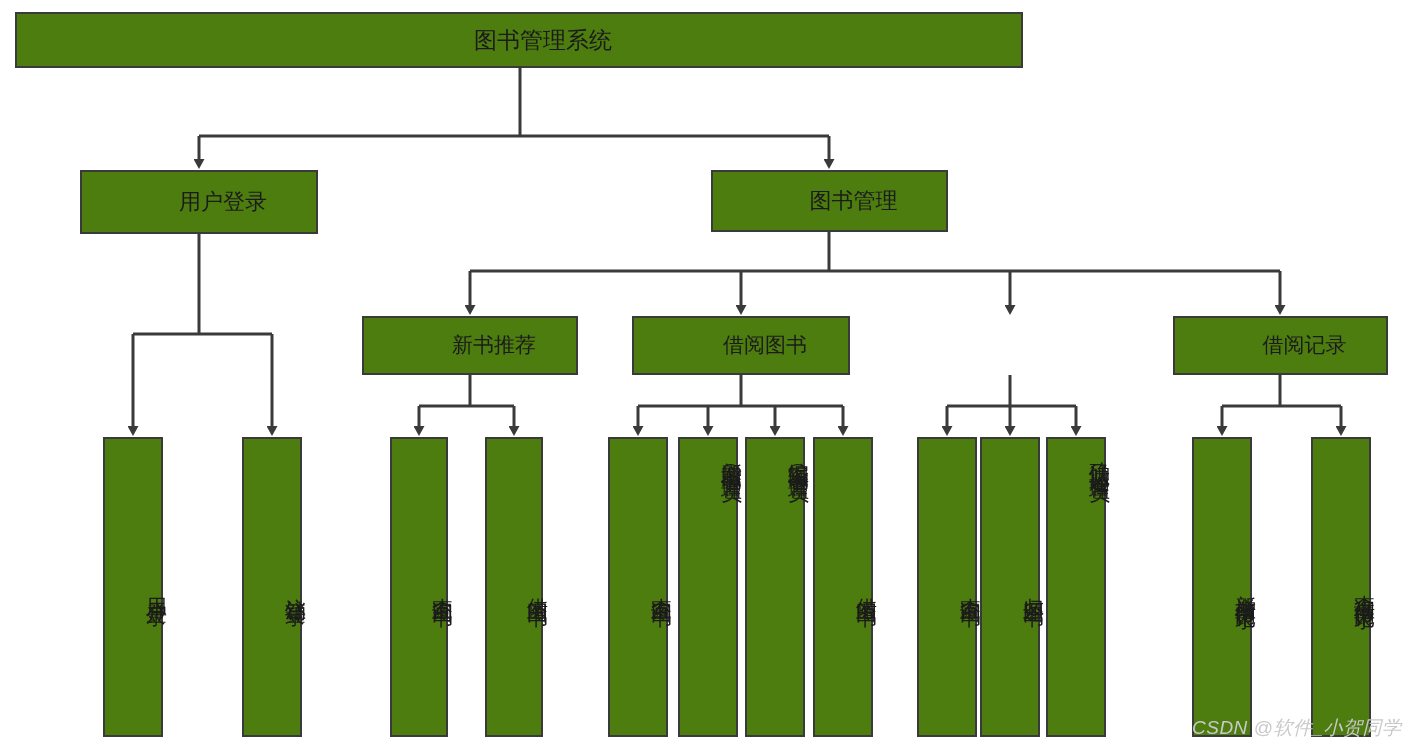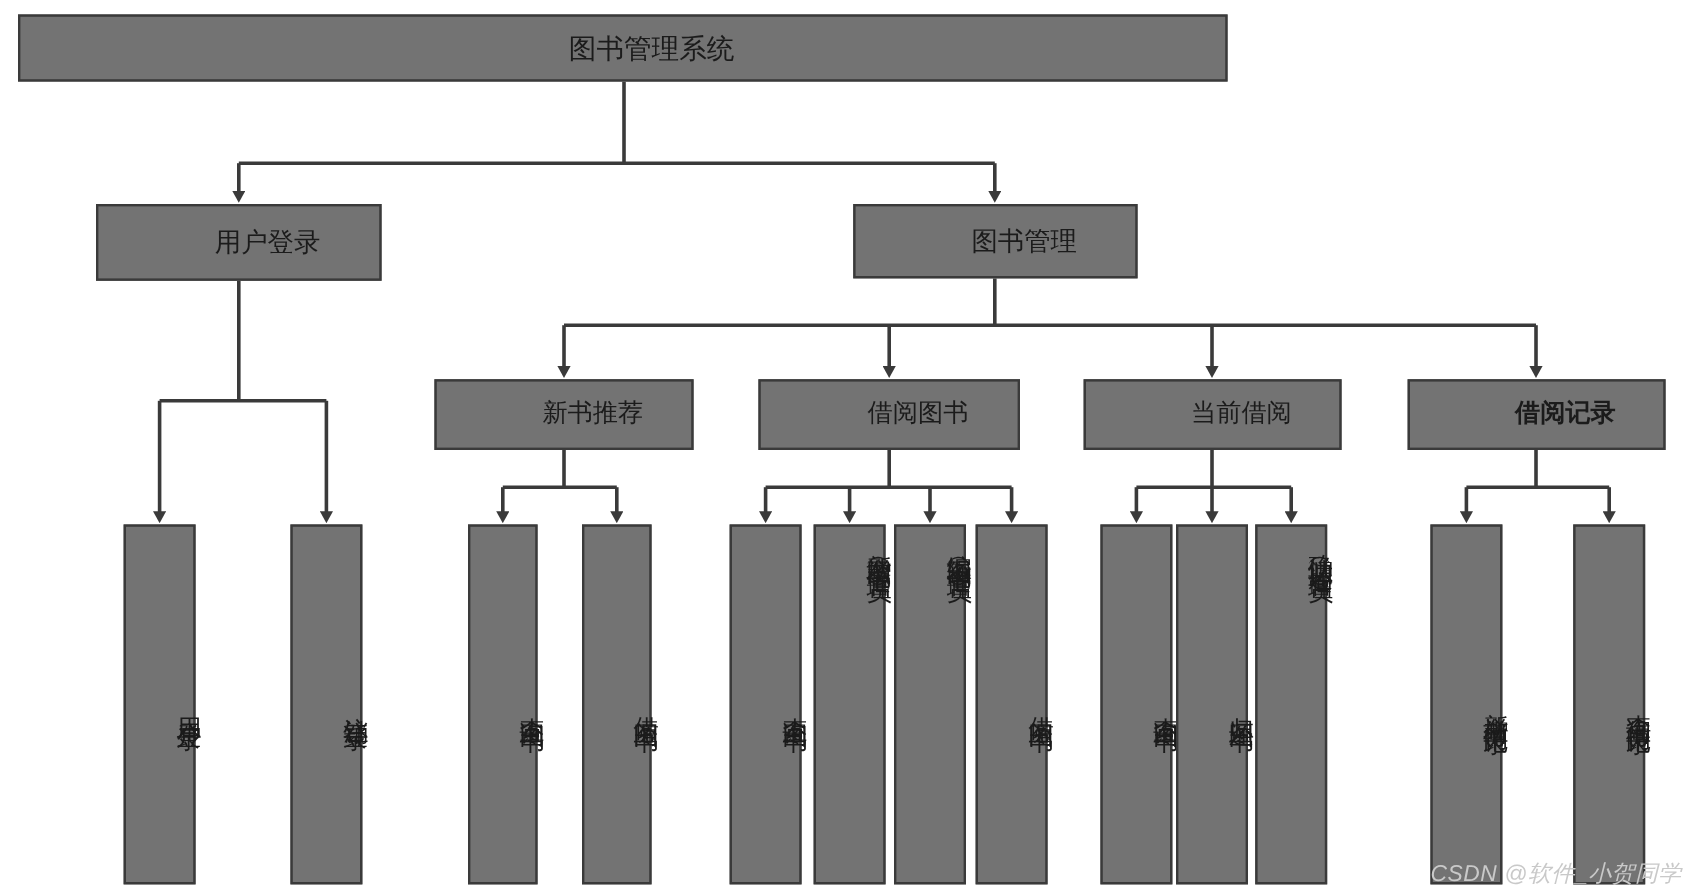--- a/index.html
+++ b/index.html
@@ -21,21 +21,21 @@
     position: absolute;
     left: 0;
     top: 0;
     width: 1405px;
     height: 747px;
     pointer-events: none;
   }
   .node {
     position: absolute;
     box-sizing: border-box;
-    background: #737373;
+    background: #4d7c0f;
     border: 2px solid #3a3a3a;
     display: flex;
     align-items: center;
     justify-content: center;
     color: #1b1b1b;
     z-index: 2;
     padding-left: 48px;
   }
   .node .label {
     text-align: center;
@@ -138,24 +138,21 @@
   <div class="node l2" style="left:711px; top:170px; width:237px; height:62px;">
     <span class="label">图书管理</span>
   </div>
 
   <div class="node l3" style="left:362px; top:316px; width:216px; height:59px;">
     <span class="label">新书推荐</span>
   </div>
   <div class="node l3" style="left:632px; top:316px; width:218px; height:59px;">
     <span class="label">借阅图书</span>
   </div>
-  <div class="node l3" style="left:903px; top:316px; width:215px; height:59px;">
-    <span class="label">当前借阅</span>
-  </div>
-  <div class="node l3" style="left:1173px; top:316px; width:215px; height:59px;font-weight:bold;">
+  <div class="node l3" style="left:1173px; top:316px; width:215px; height:59px;">
     <span class="label">借阅记录</span>
   </div>
 
   <div class="node leaf mid" style="left:103px; top:437px; width:60px; height:300px;">
     <span class="label">用户登录</span>
   </div>
   <div class="node leaf mid" style="left:242px; top:437px; width:60px; height:300px;">
     <span class="label">注销登录</span>
   </div>
 

